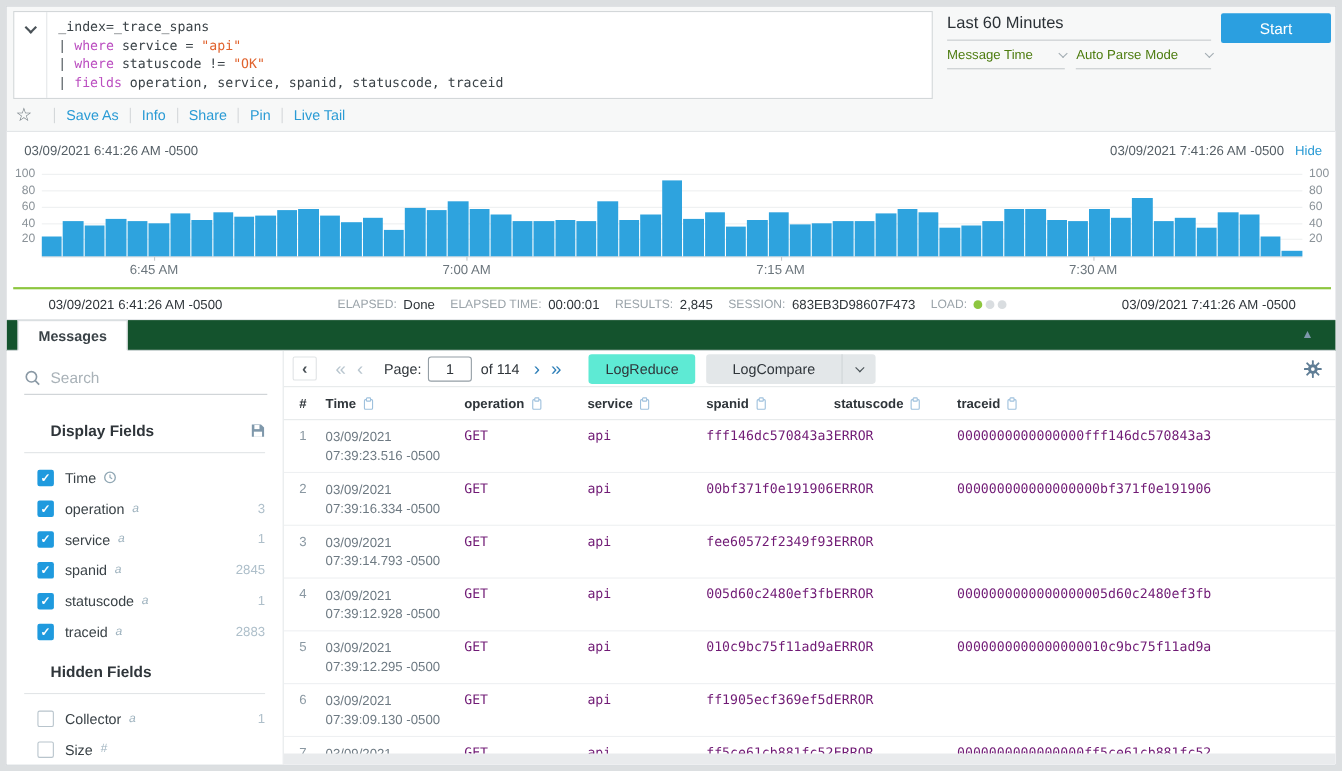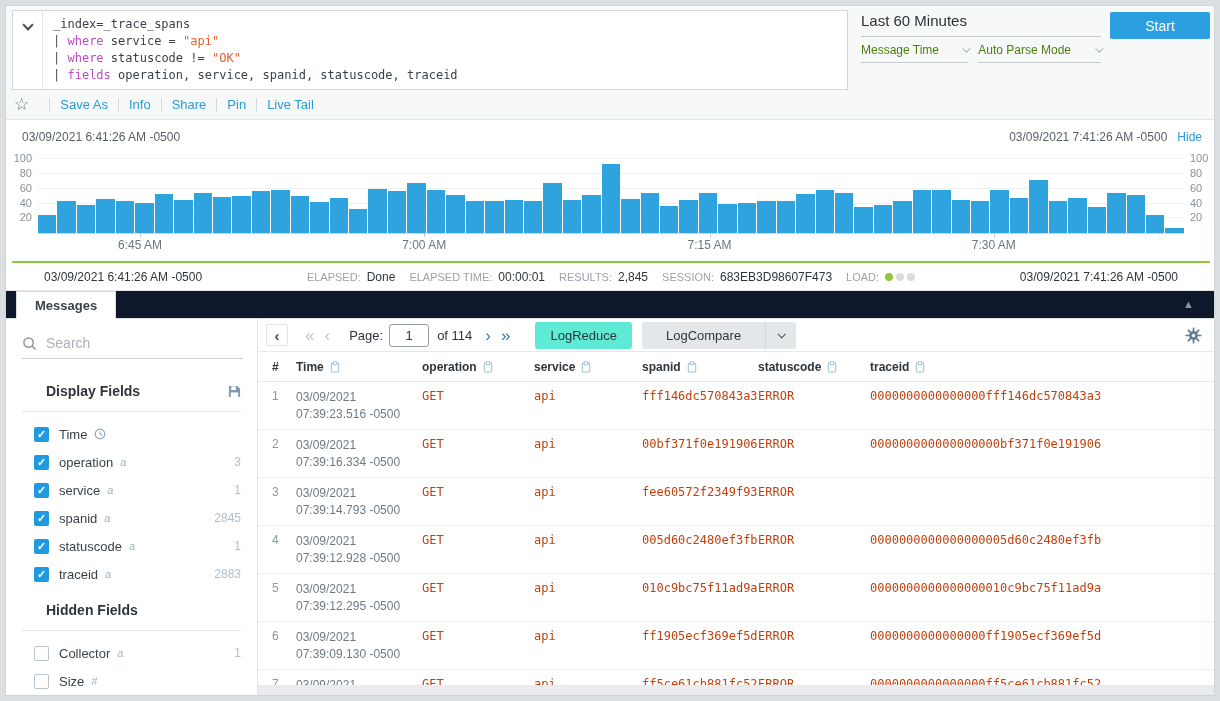--- a/index.html
+++ b/index.html
@@ -53,21 +53,21 @@
   .status-time { font-size:12px; color:#2f353a; width:230px; }
   .status-time.l { padding-left:32px; } .status-time.r { text-align:right; padding-right:32px; }
   .status-center { flex:1; display:flex; justify-content:center; align-items:center; gap:6px; }
   .status-label { font-size:11px; color:#9aa3a9; }
   .status-value { font-size:12px; color:#2f353a; margin-right:8px; }
   .load-dots { display:flex; gap:3px; align-items:center; }
   .dot { width:8px; height:8px; border-radius:50%; }
 
   
   .messages-panel { position:absolute; left:0; top:285px; width:1210px; bottom:0; background:#fff; }
-  .tab-row { position:absolute; left:0; right:0; top:0; height:28px; background:#0f172a; border-bottom:1px solid #d9dde0; }
+  .tab-row { position:absolute; left:0; right:0; top:0; height:28px; background:#14532d; border-bottom:1px solid #d9dde0; }
   .tab { position:absolute; left:10px; top:0; height:28px; background:#fff; border:1px solid #d9dde0; border-bottom:1px solid #fff; padding:0 18px; font-size:13px; font-weight:bold; color:#3a4247; display:flex; align-items:center; z-index:2; cursor:pointer; }
   .collapse-arrow { position:absolute; right:22px; top:7px; color:#7e98ab; font-size:11px; cursor:pointer; }
 
   
   .sidebar { position:absolute; left:0; top:28px; bottom:0; width:252px; background:#fff; border-right:1px solid #e2e5e7; overflow:hidden; }
   .search-row { display:flex; align-items:center; gap:9px; margin:16px 14px 0 16px; border-bottom:1px solid #ccd1d4; padding-bottom:7px; }
   .search-input { border:none; outline:none; font-size:14px; color:#3a4247; width:170px; font-family:"Liberation Sans", sans-serif; }
   .search-input::placeholder { color:#a9b2b8; }
   .side-title-row { display:flex; justify-content:space-between; align-items:center; margin:24px 16px 0 16px;padding-left:24px; }
   .side-title { font-size:14px; font-weight:bold; color:#2f353a; }
@@ -98,21 +98,21 @@
   .logcompare-chev { padding:6px 12px; border-left:1px solid #cfd5d8; display:flex; align-items:center; cursor:pointer; }
   .logcompare-chev .chev { width:6px; height:6px; border-right:1.8px solid #4a5257; border-bottom:1.8px solid #4a5257; transform:rotate(45deg) translateY(-1px); }
   .gear { margin-left:auto; cursor:pointer; display:flex; }
 
   .grid-row { display:grid; grid-template-columns:24px 126px 112px 108px 116px 112px 1fr; padding-left:14px; }
   .thead { height:30px; align-items:center; font-size:12px; font-weight:bold; color:#2f353a; border-bottom:1px solid #e6e9ea; }
   .th { display:flex; align-items:center; gap:6px; }
   .trow { min-height:45px; border-bottom:1px solid #eef0f2; padding-top:7px; padding-bottom:6px; }
   .c-num { font-size:12px; color:#8a98a2; }
   .c-time { font-size:12px; color:#6e7a83; line-height:17px; }
-  .c-mono { font-family:"DejaVu Sans Mono", monospace; font-size:12px; color:#c2410c; }
+  .c-mono { font-family:"DejaVu Sans Mono", monospace; font-size:12px; color:#701a75; }
   .h-scroll { position:absolute; left:0; right:0; bottom:0; height:10px; background:#e9ebed; cursor:pointer; }
 </style>
 </head>
 <body>
 
 <div class="window">
 <div class="app">
 
   <div class="query-box">
     <div class="query-gutter">
@@ -490,21 +490,20 @@
             <div class="grid-row trow">
               <div class="c-num">6</div>
               <div class="c-time">
                 <div>03/09/2021</div>
                 <div>07:39:09.130 -0500</div>
               </div>
               <div class="c-mono">GET</div>
               <div class="c-mono">api</div>
               <div class="c-mono">ff1905ecf369ef5d</div>
               <div class="c-mono">ERROR</div>
-              <div class="c-mono">0000000000000000ff1905ecf369ef5d</div>
             </div>
             <div class="grid-row trow">
               <div class="c-num">7</div>
               <div class="c-time">
                 <div>03/09/2021</div>
                 <div>07:39:08.718 -0500</div>
               </div>
               <div class="c-mono">GET</div>
               <div class="c-mono">api</div>
               <div class="c-mono">ff5ce61cb881fc52</div>

